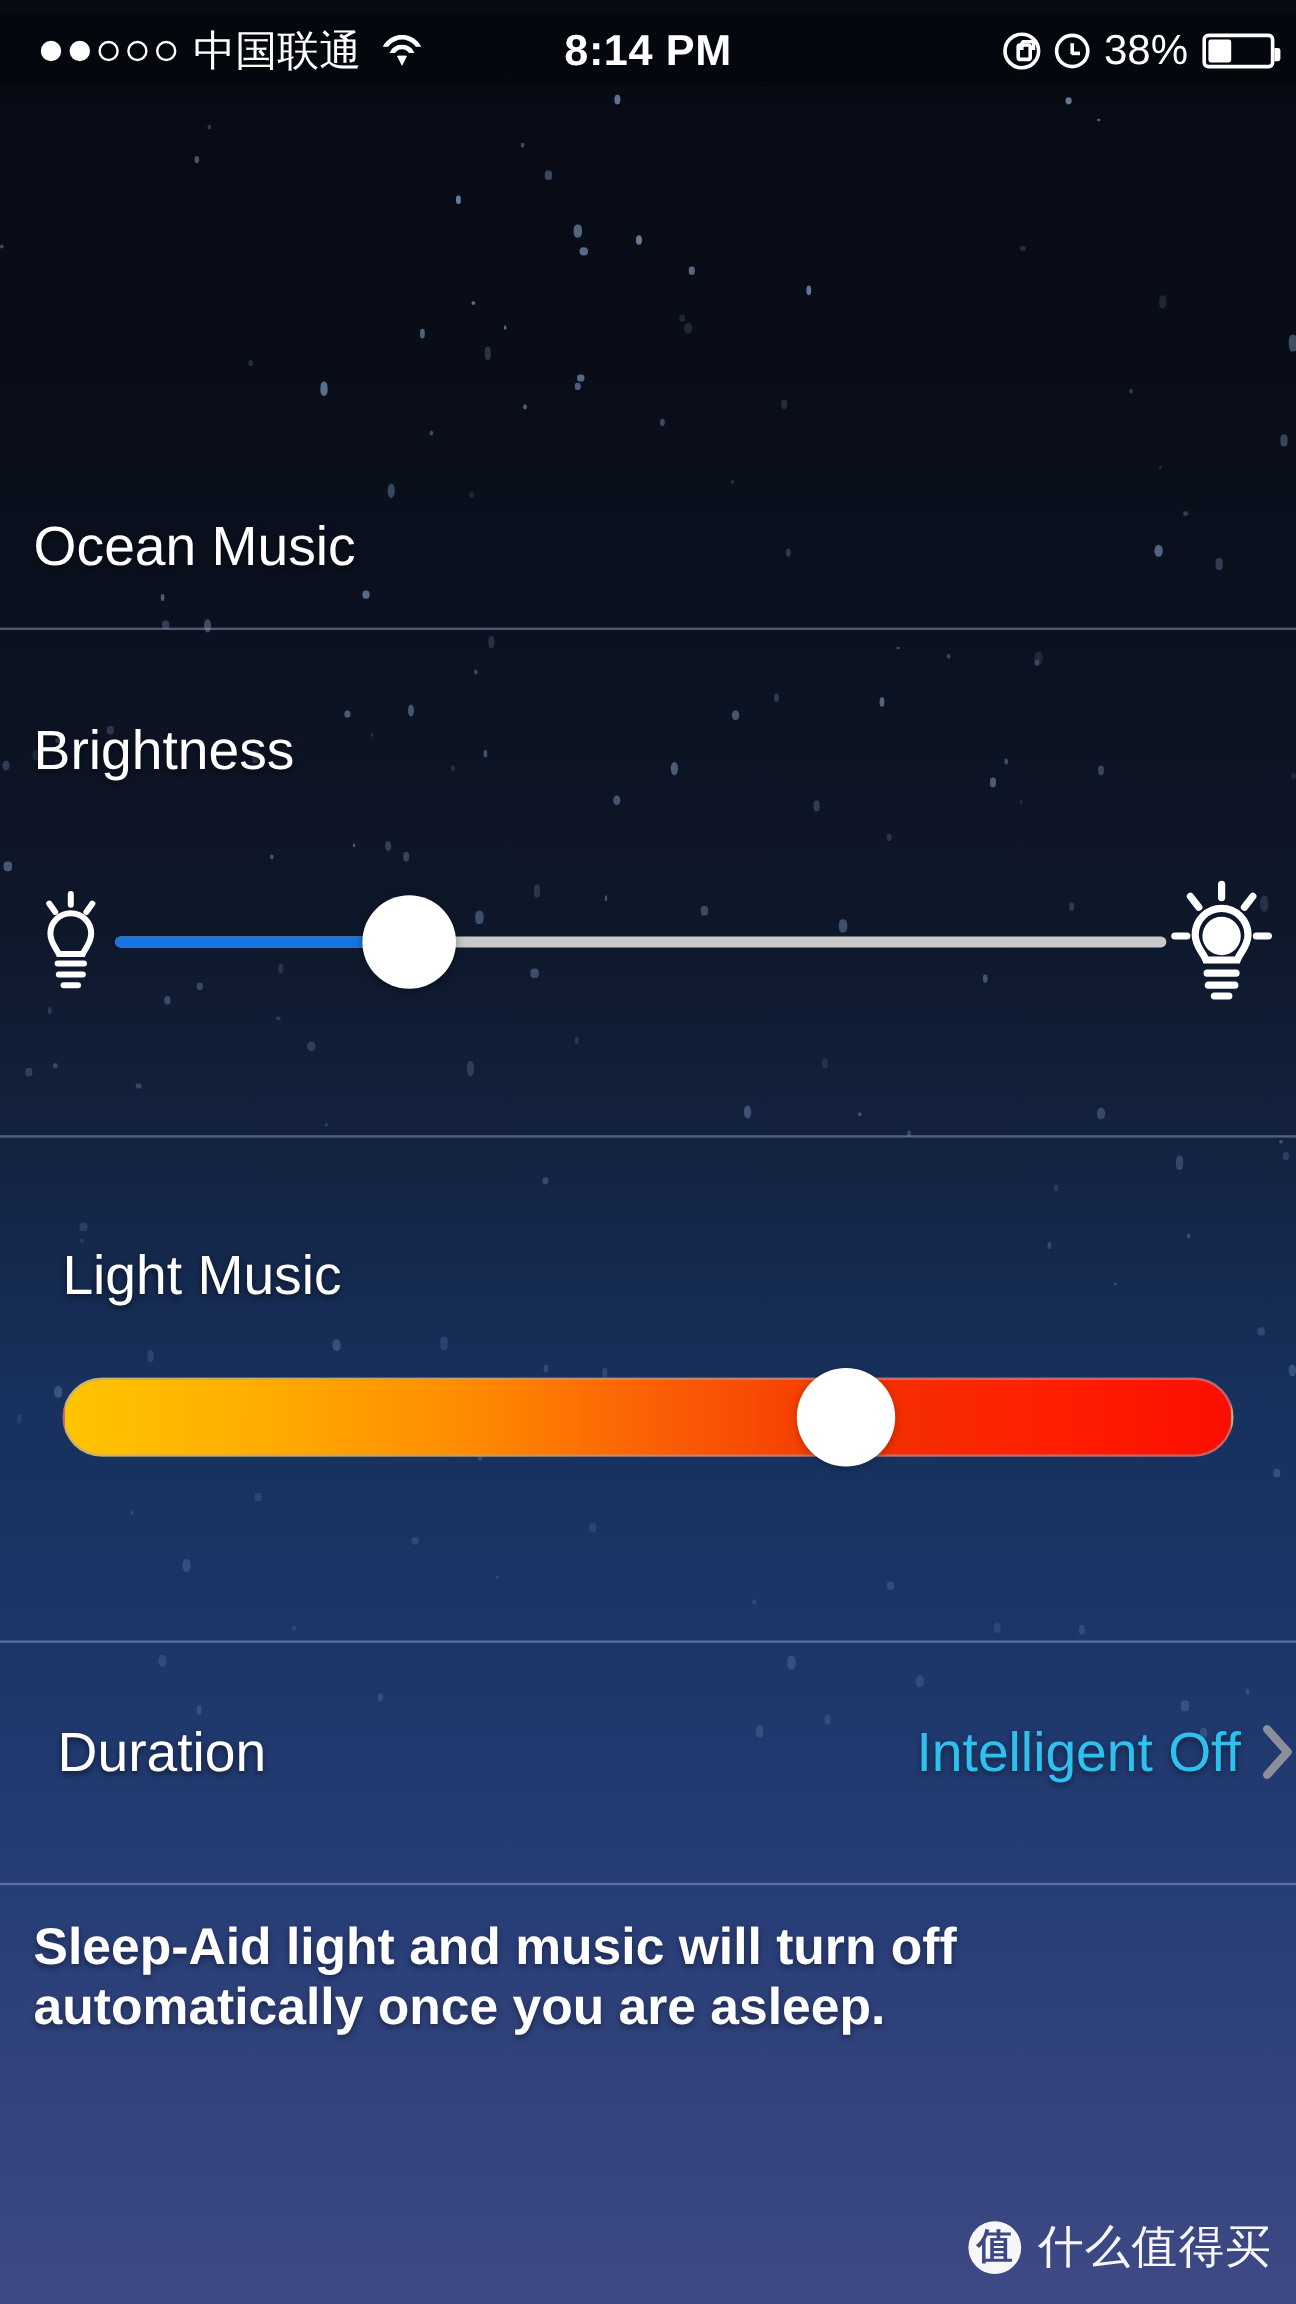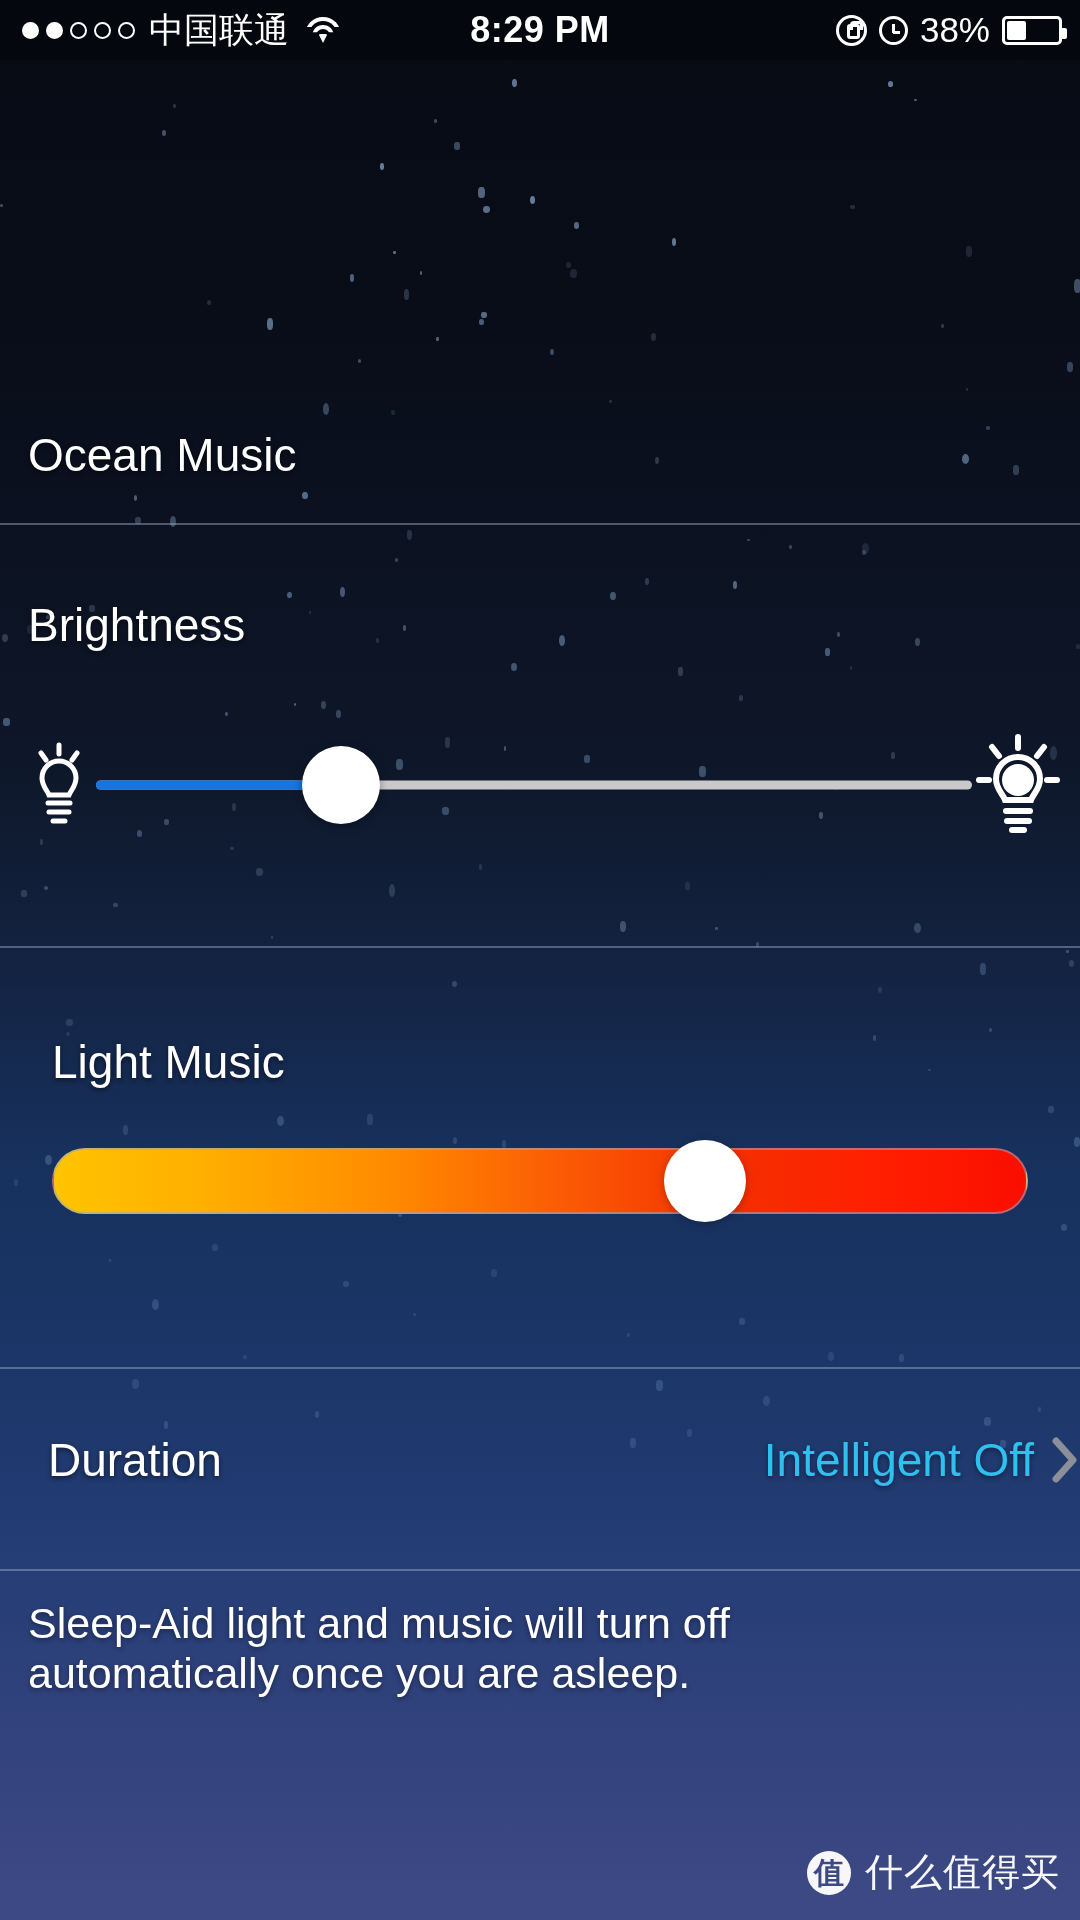--- a/index.html
+++ b/index.html
@@ -26,25 +26,26 @@
         #263d76 1570px,
         #37457f 1800px,
         #3d4a85 1920px);
     overflow:hidden;
   }
   .stars { position:absolute; inset:0; pointer-events:none; }
   .star { position:absolute; background:#9fc4ef; border-radius:50%; }
 
   
   .statusbar {
-    position:absolute; top:0; left:0; width:1080px; height:60px;
+    position:absolute; top:12px; left:0; width:1080px; height:60px;
     display:flex; align-items:center;
     color:#ffffff; font-size:34px;
     background:rgba(3,5,10,0.55);
     z-index:20;
+    padding-left:12px;
   }
   .sb-left { display:flex; align-items:center; gap:0; padding-left:22px; }
   .dots { display:flex; align-items:center; gap:7px; margin-right:14px; }
   .dot { width:17px; height:17px; border-radius:50%; border:2px solid #fff; }
   .dot.filled { background:#fff; }
   .carrier { font-size:35px; letter-spacing:0px; margin-right:14px; }
   .wifi { width:40px; height:30px; position:relative; }
   .wifi i { position:absolute; left:50%; transform:translateX(-50%);
             border:3px solid #fff; border-bottom:none;
             border-left-color:transparent; border-right-color:transparent; }
@@ -135,21 +136,21 @@
                   background:linear-gradient(90deg,#ffc400 0%,#ffae00 16%,
                              #ff8c00 34%,#fa5c05 52%,#f52f00 70%,#ff1f00 85%,#fb0e00 100%);
                   border:2px solid rgba(150,170,200,0.55);
                   z-index:8; }
   .color-thumb { position:absolute; width:82px; height:82px; background:#fff;
                  border-radius:50%; top:50%; transform:translate(-50%,-50%);
                  z-index:9; box-shadow:0 2px 8px rgba(0,0,0,0.25); }
 
   
   .desc { position:absolute; left:28px; width:920px; color:#ffffff;
-          font-size:43px; line-height:1.17; font-weight:400;
+          font-size:43px; line-height:1.17; font-weight:700;
           text-shadow:0 2px 5px rgba(0,0,0,0.4); z-index:8; }
 
   
   .watermark { position:absolute; right:20px; bottom:22px;
                display:flex; align-items:center; gap:14px; z-index:20;
                opacity:0.96; }
   .wm-logo { width:44px; height:44px; border-radius:50%; background:#ffffff;
              color:#3d4a85; font-size:30px; line-height:44px; text-align:center;
              font-weight:700; }
   .wm-text { color:#ffffff; font-size:38px; letter-spacing:1px; }
@@ -321,21 +322,21 @@
           <div class="dot"></div>
           <div class="dot"></div>
         </div>
       <div class="carrier">中国联通</div>
       <div class="wifi">
         <i class="w1"></i>
           <i class="w2"></i>
           <i class="w3"></i>
       </div>
     </div>
-    <div class="sb-center">8:29 PM</div>
+    <div class="sb-center">8:14 PM</div>
     <div class="sb-right">
       <div class="rotlock"></div>
       <div class="alarm"></div>
       <div class="battpct">38%</div>
       <div class="battery">
         <div class="lvl" id="battlvl" style="width: 38%;"></div>
       </div>
     </div>
   </div>
 

